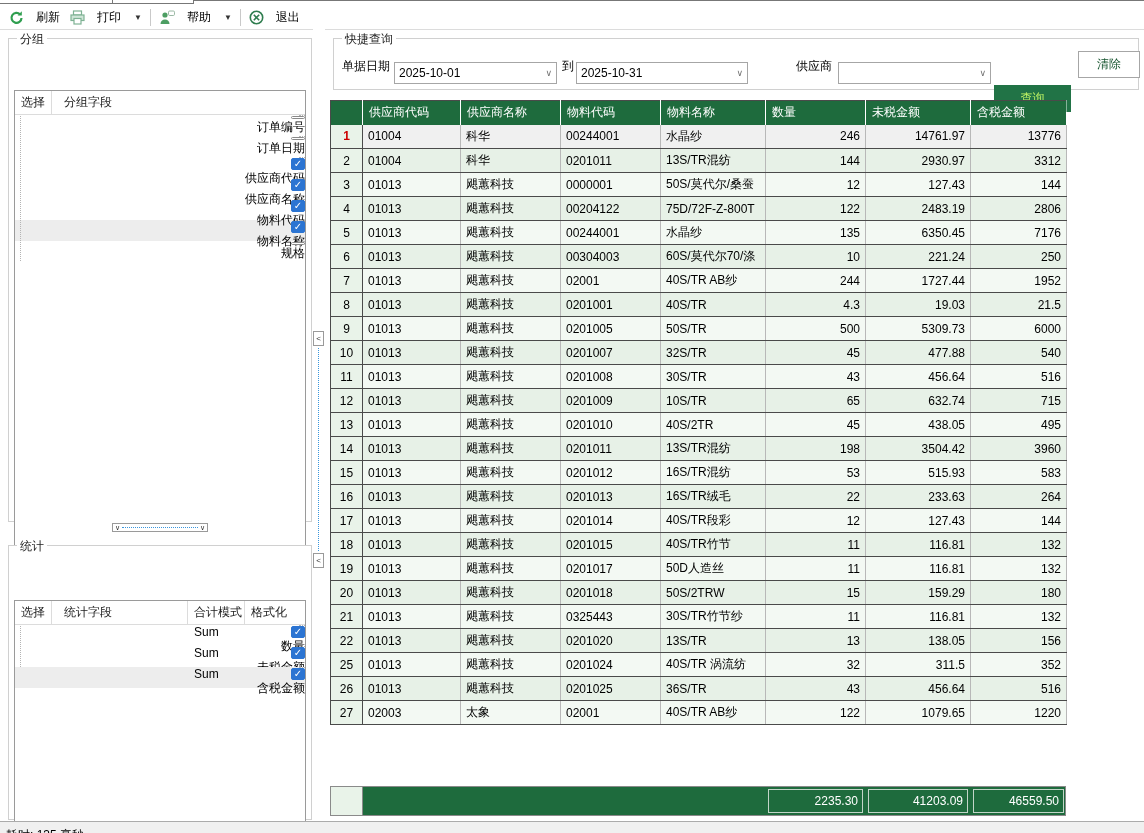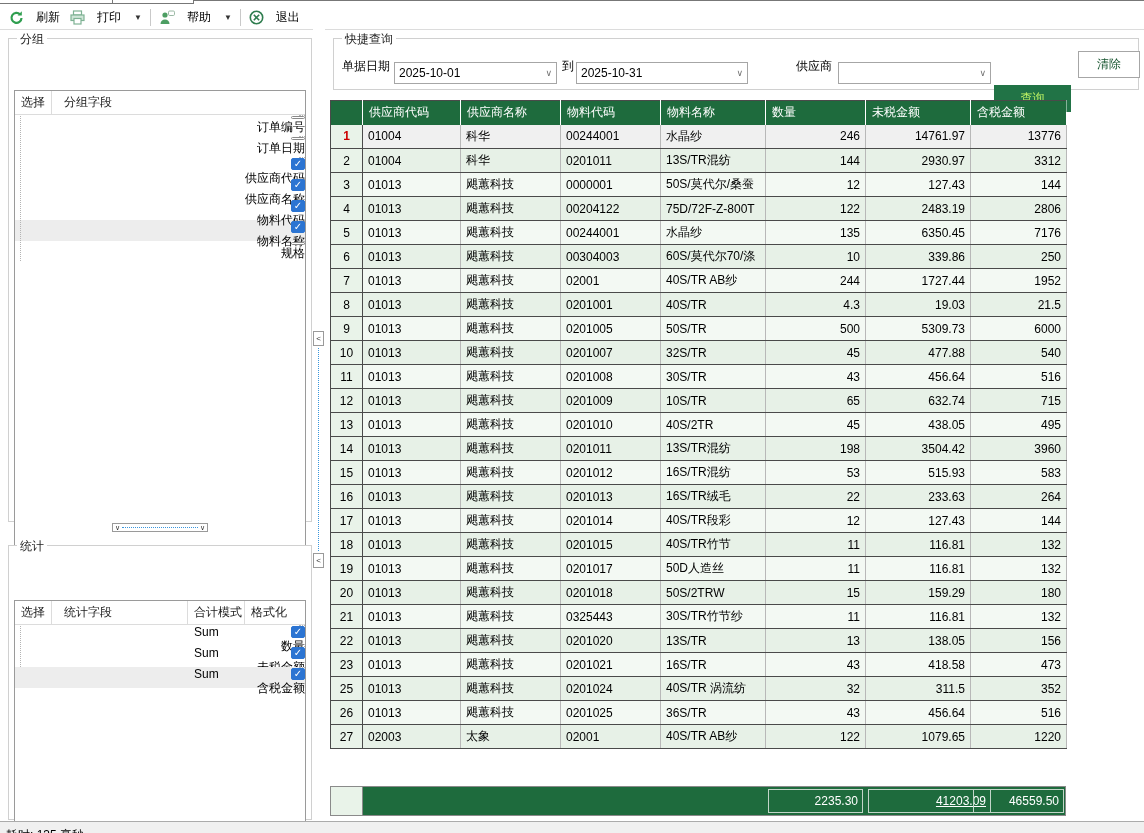--- a/index.html
+++ b/index.html
@@ -320,21 +320,21 @@
     <td class="num">6350.45</td>
     <td class="num">7176</td>
   </tr>
         <tr>
     <td class="rn">6</td>
     <td>01013</td>
     <td>飓蕙科技</td>
     <td>00304003</td>
     <td>60S/莫代尔70/涤</td>
     <td class="num">10</td>
-    <td class="num">339.86</td>
+    <td class="num">221.24</td>
     <td class="num">250</td>
   </tr>
         <tr>
     <td class="rn">7</td>
     <td>01013</td>
     <td>飓蕙科技</td>
     <td>02001</td>
     <td>40S/TR AB纱</td>
     <td class="num">244</td>
     <td class="num">1727.44</td>
@@ -482,30 +482,20 @@
   </tr>
         <tr>
     <td class="rn">22</td>
     <td>01013</td>
     <td>飓蕙科技</td>
     <td>0201020</td>
     <td>13S/TR</td>
     <td class="num">13</td>
     <td class="num">138.05</td>
     <td class="num">156</td>
-  </tr>
-        <tr>
-    <td class="rn">23</td>
-    <td>01013</td>
-    <td>飓蕙科技</td>
-    <td>0201021</td>
-    <td>16S/TR</td>
-    <td class="num">43</td>
-    <td class="num">418.58</td>
-    <td class="num">473</td>
   </tr>
         <tr>
     <td class="rn">25</td>
     <td>01013</td>
     <td>飓蕙科技</td>
     <td>0201024</td>
     <td>40S/TR 涡流纺</td>
     <td class="num">32</td>
     <td class="num">311.5</td>
     <td class="num">352</td>
@@ -530,19 +520,19 @@
     <td class="num">1079.65</td>
     <td class="num">1220</td>
   </tr>
       </tbody>
   </table>
 </div>
 
 <div class="abs grid-footer">
   <div class="rn-cell"></div>
   <div class="tot-box" style="left:437px; width:95px;">2235.30</div>
-  <div class="tot-box" style="left:537px; width:123px;text-decoration:underline;">41203.09</div>
+  <div class="tot-box" style="left:537px; width:100px;">41203.09</div>
   <div class="tot-box" style="left:642px; width:91px;">46559.50</div>
 </div>
 
 <div class="abs statusbar">
   <span>耗时: 135 毫秒</span>
 </div>
 
 </body></html>

